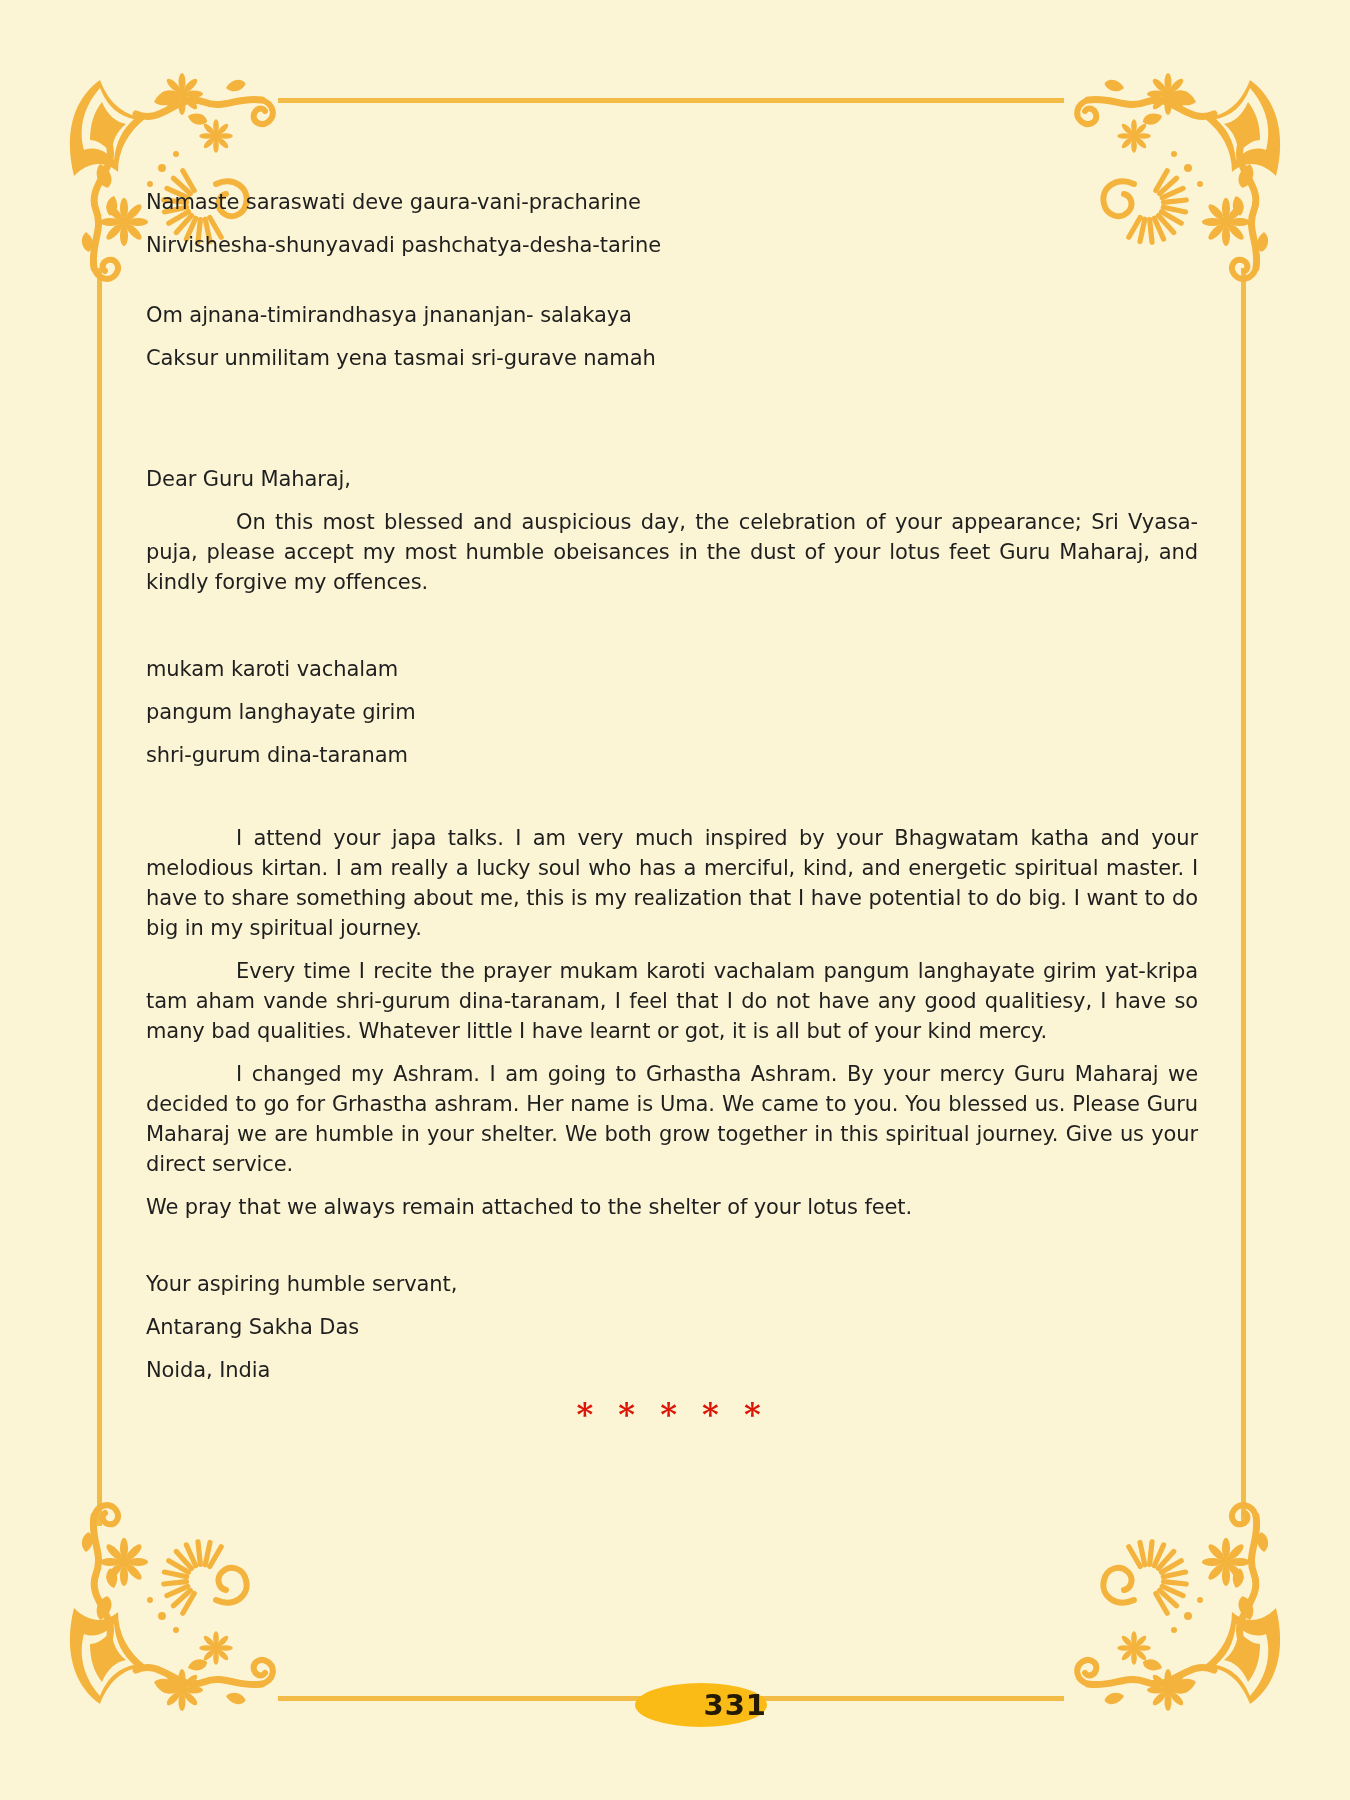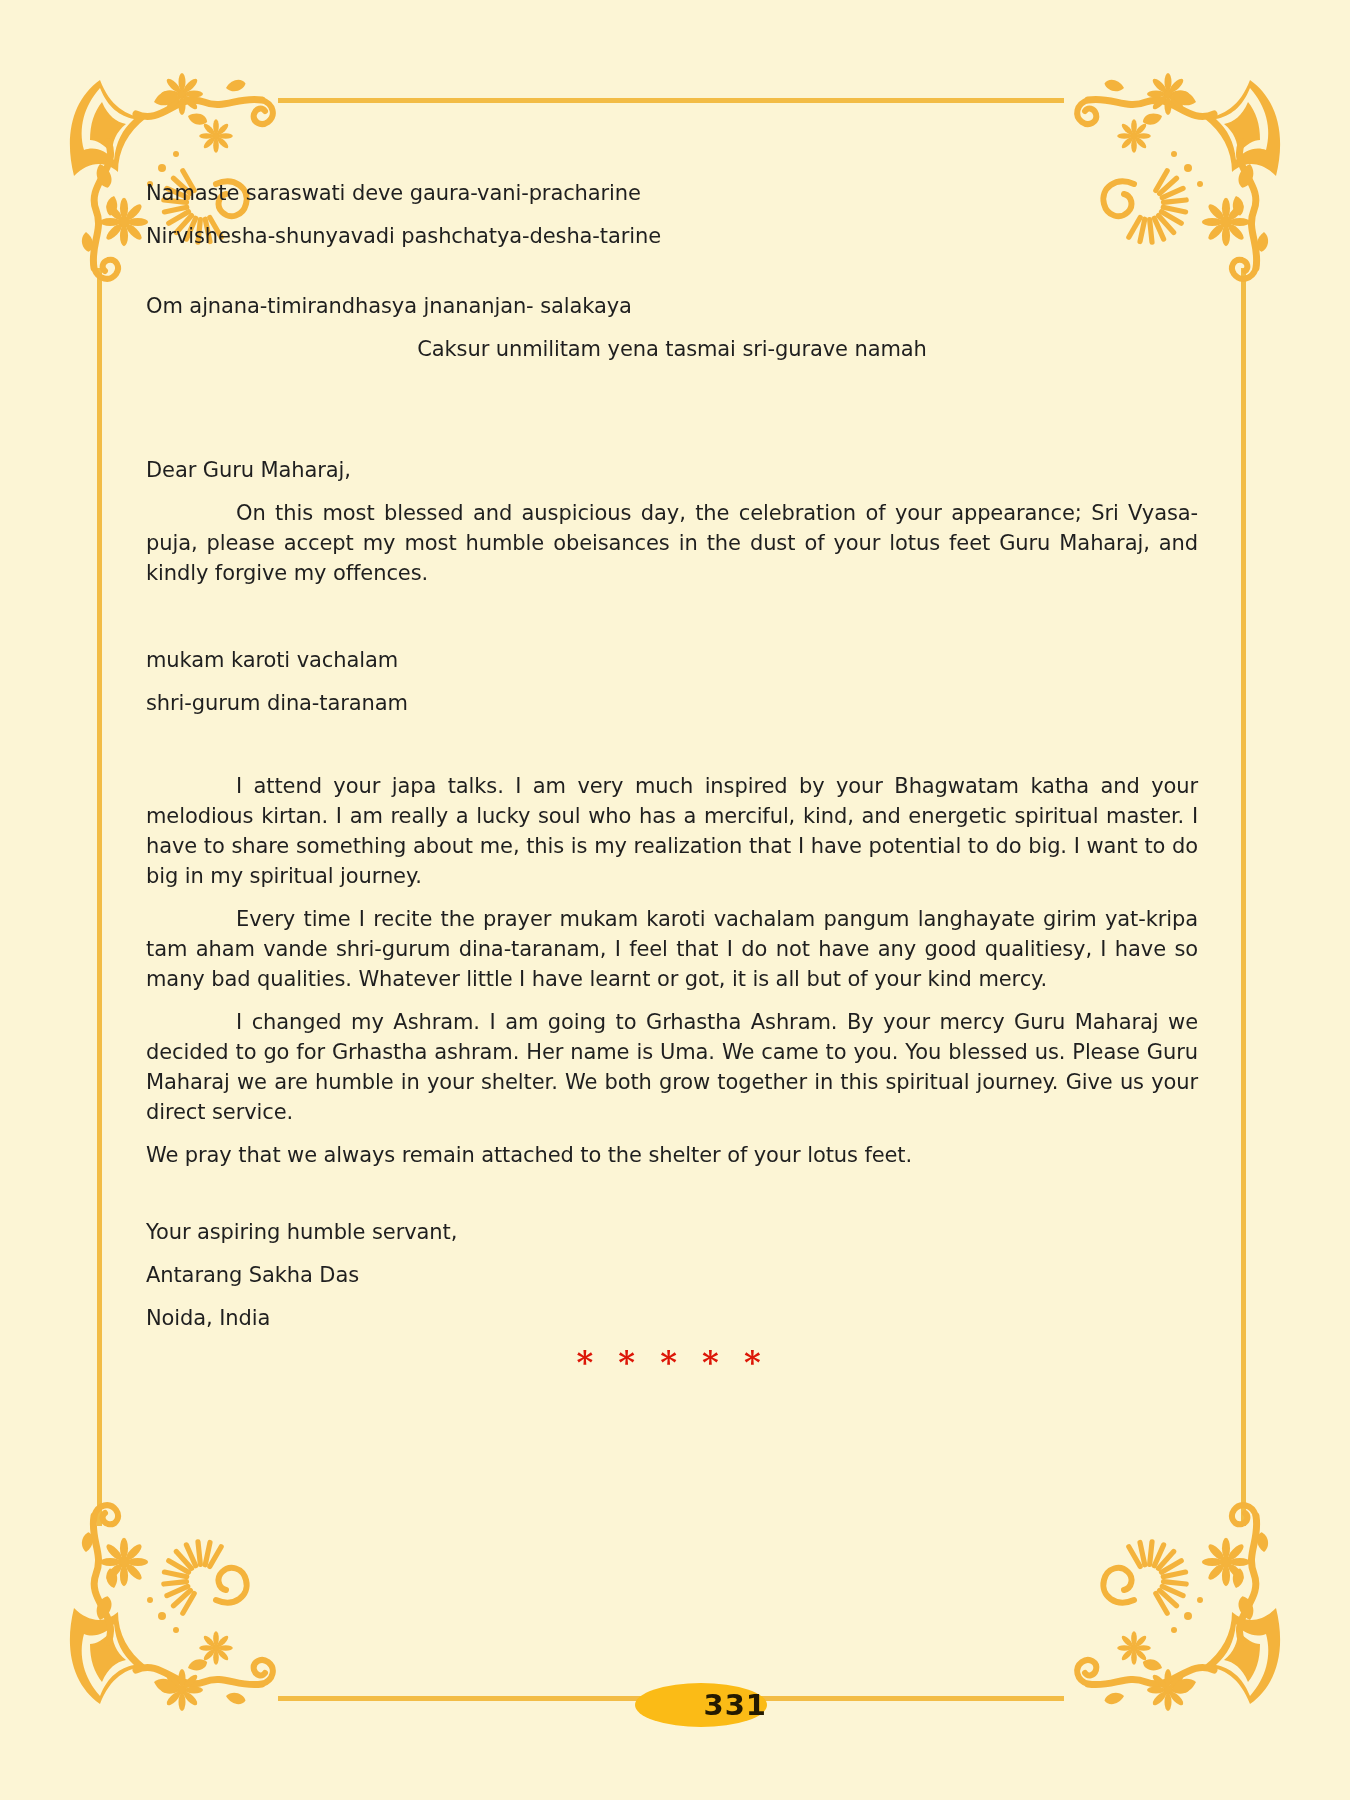--- a/index.html
+++ b/index.html
@@ -26,24 +26,24 @@
   .corner{position:absolute;width:212px;height:218px;}
   .c-tl{left:66px;top:72px;}
   .c-tr{right:66px;top:72px;transform:scaleX(-1);}
   .c-bl{left:66px;top:1494px;transform:scaleY(-1);}
   .c-br{right:66px;top:1494px;transform:scale(-1,-1);}
   
   .text-col{
     position:absolute;left:146px;top:178px;width:1052px;
     color:var(--ink);font-size:21px;line-height:30px;letter-spacing:-0.1px;
   }
-  .text-col p{margin:0 0 13px;}
+  .text-col p{margin:9px 0 13px;}
   .para{text-align:justify;text-indent:90px;}
   .mb40{margin-bottom:40px !important;}
-  .mb91{margin-bottom:91px !important;text-align:center;}
+  .mb91{margin-bottom:91px !important;}
   .mb57{margin-bottom:57px !important;}
   .mb53{margin-bottom:53px !important;}
   .mb47{margin-bottom:47px !important;}
   .stars{
     text-align:center;color:var(--red);font-size:32px;line-height:32px;
     font-weight:bold;letter-spacing:7px;font-family:"DejaVu Serif",serif;
   }
   
   .badge{
     position:absolute;left:635px;top:1683px;width:132px;height:44px;
@@ -134,20 +134,21 @@
   <div class="text-col">
     <p>Namaste saraswati deve gaura-vani-pracharine</p>
     <p class="mb40">Nirvishesha-shunyavadi pashchatya-desha-tarine</p>
     <p>Om ajnana-timirandhasya jnananjan- salakaya</p>
     <p class="mb91">Caksur unmilitam yena tasmai sri-gurave namah</p>
 
     <p>Dear Guru Maharaj,</p>
     <p class="para mb57">On this most blessed and auspicious day, the celebration of your appearance; Sri Vyasa-puja, please accept my most humble obeisances in the dust of your lotus feet Guru Maharaj, and kindly forgive my offences.</p>
 
     <p>mukam karoti vachalam</p>
+    <p>pangum langhayate girim</p>
     <p class="mb53">shri-gurum dina-taranam</p>
 
     <p class="para">I attend your japa talks. I am very much inspired by your Bhagwatam katha and your melodious kirtan. I am really a lucky soul who has a merciful, kind, and energetic spiritual master. I have to share something about me, this is my realization that I have potential to do big. I want to do big in my spiritual journey.</p>
     <p class="para">Every time I recite the prayer mukam karoti vachalam pangum langhayate girim yat-kripa tam aham vande shri-gurum dina-taranam, I feel that I do not have any good qualitiesy, I have so many bad qualities. Whatever little I have learnt or got, it is all but of your kind mercy.</p>
     <p class="para">I changed my Ashram. I am going to Grhastha Ashram. By your mercy Guru Maharaj we decided to go for Grhastha ashram. Her name is Uma. We came to you. You blessed us.  Please Guru Maharaj we are humble in your shelter. We both grow together in this spiritual journey. Give us your direct service.</p>
     <p class="mb47">We pray that we always remain attached to the shelter of your lotus feet.</p>
 
     <p>Your aspiring humble servant,</p>
     <p>Antarang Sakha Das</p>
     <p>Noida, India</p>

